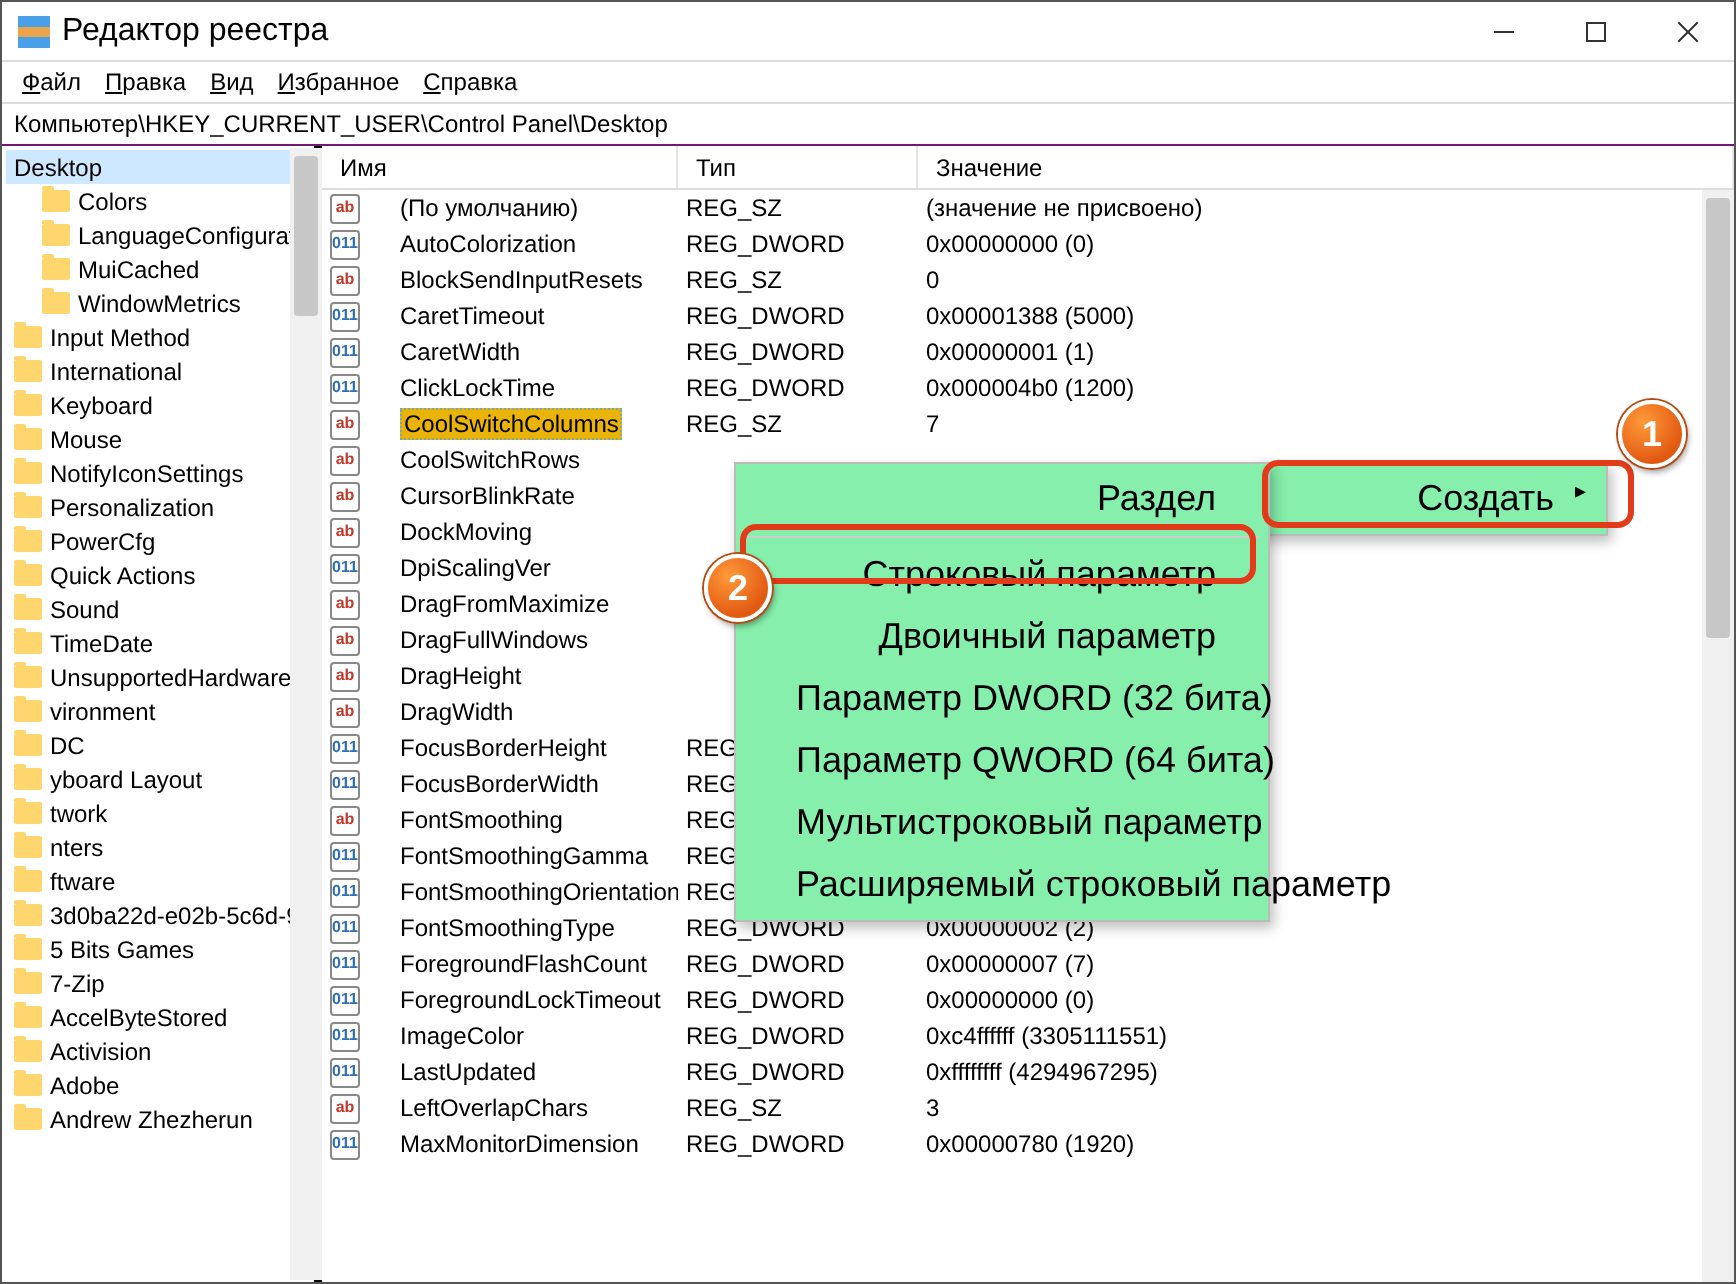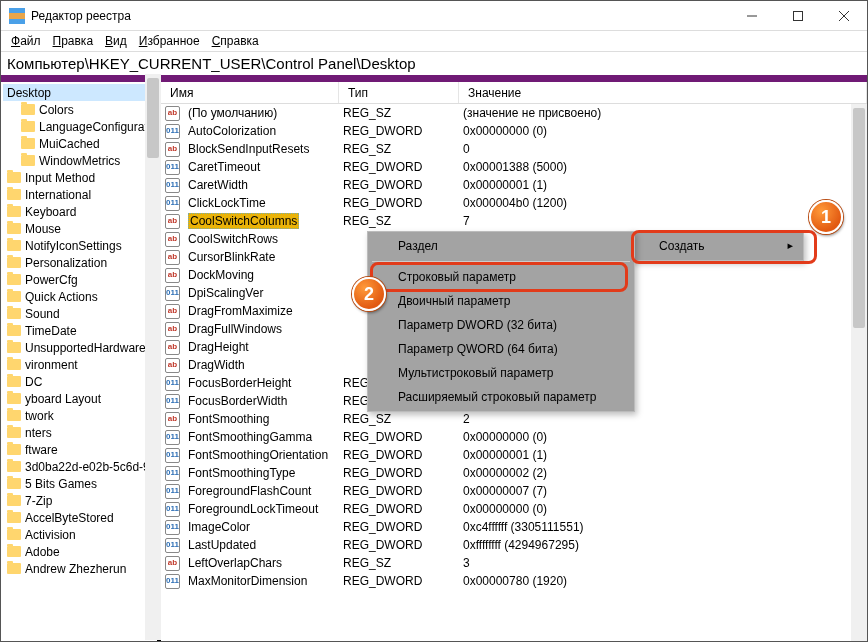--- a/index.html
+++ b/index.html
@@ -21,21 +21,21 @@
     height: 30px;
     padding: 0 0 0 8px;
     border-bottom: 1px solid #ddd;
   }
   .titlebar .logo {
     width: 16px; height: 16px;
     display: inline-block;
     background: linear-gradient(to bottom, #4aa0e8 0 33%, #e8a54a 33% 66%, #4aa0e8 66% 100%);
     margin-right: 6px;
   }
-  .titlebar .title { flex: 1; font-size: 12px; }
+  .titlebar .title { flex: 1; font-size: 16px; }
   .winbtns { display: flex; }
   .winbtn {
     width: 46px; height: 30px;
     display: flex; align-items: center; justify-content: center;
     font-size: 12px;
   }
   .winbtn svg { width: 10px; height: 10px; stroke: #333; stroke-width: 1; fill: none; }
 
   
   .menubar {
@@ -48,23 +48,23 @@
   }
   .menubar span {
     padding: 2px 6px;
     cursor: default;
   }
   .menubar span u { text-decoration: underline; }
 
   
   .addressbar {
     border-top: 1px solid #ddd;
-    border-bottom: 7px solid #701a75;
+    border-bottom: 1px solid #701a75;
     padding: 3px 6px;
-    font-size: 15px;
+    font-size: 12px;
   }
 
   
   .main {
     display: flex;
     height: calc(100% - 30px - 20px - 22px);
   }
 
   
   .tree {
@@ -134,39 +134,40 @@
   .row .cell { padding: 0 4px; overflow: hidden; white-space: nowrap; text-overflow: ellipsis; }
   .row .c-name { width: 178px; display: flex; align-items: center; }
   .row .c-type { width: 120px; }
   .row .c-data { flex: 1; }
   .row.sel .c-name span.txt { background: #eab308; border: 1px dotted #7aa; padding: 0 1px; }
 
   .valicon {
     width: 15px; height: 15px;
     border: 1px solid #888;
     border-radius: 2px;
-    margin-right: 8px;
+    margin-right: 20px;
     display: flex; align-items: center; justify-content: center;
     font-size: 8px;
     font-weight: bold;
     flex-shrink: 0;
     line-height: 1;
   }
   .valicon.sz { color: #c0392b; }
   .valicon.dw { color: #2e6fb5; }
 
   
   .ctxmenu {
     position: absolute;
-    background: #a3a3a3;
+    background: #86efac;
     border: 1px solid #bbb;
     box-shadow: 2px 3px 6px rgba(0,0,0,0.25);
-    font-size: 12px;
+    font-size: 18px;
     color: #000;
     padding: 2px;
+    text-align: right;
   }
   .ctxmenu .mitem {
     padding: 5px 24px 5px 28px;
     white-space: nowrap;
     position: relative;
   }
   .ctxmenu .mitem.arrow::after {
     content: "▸";
     position: absolute;
     right: 8px;

